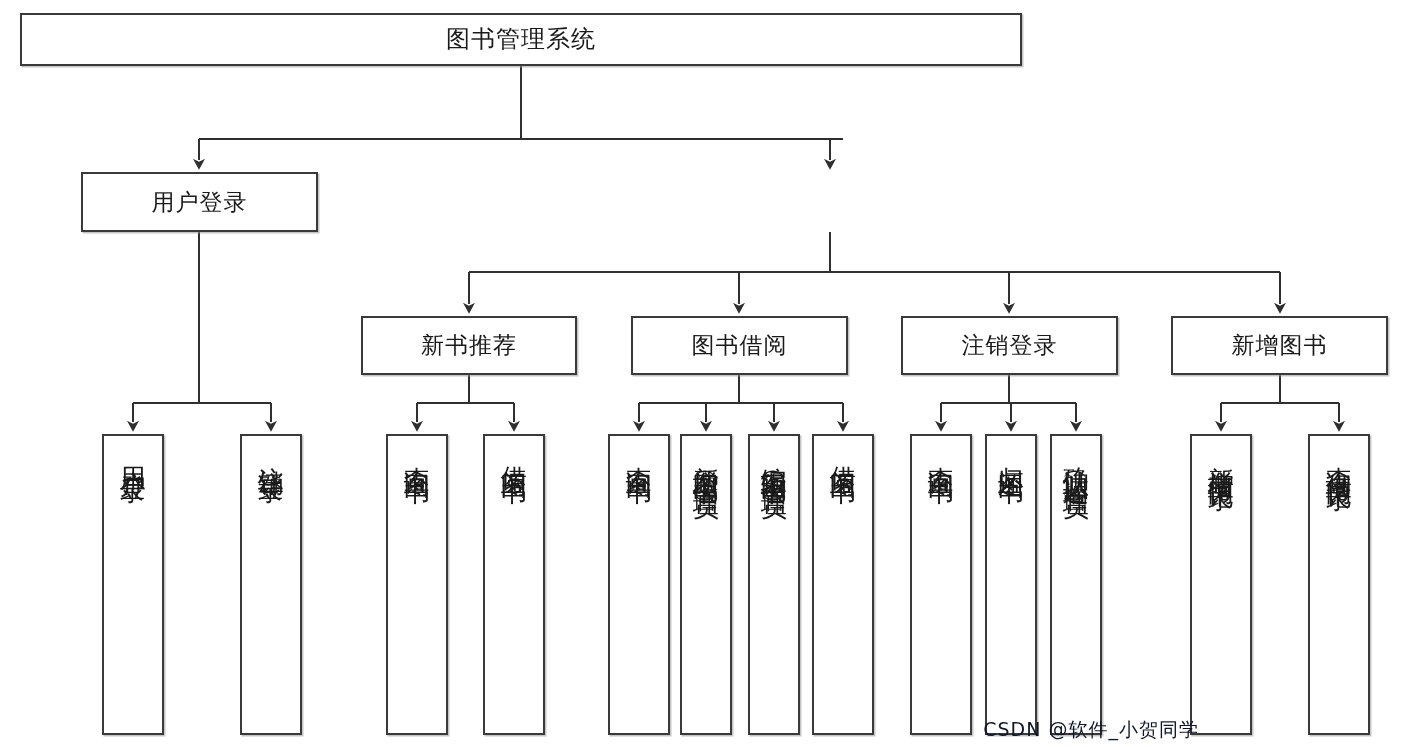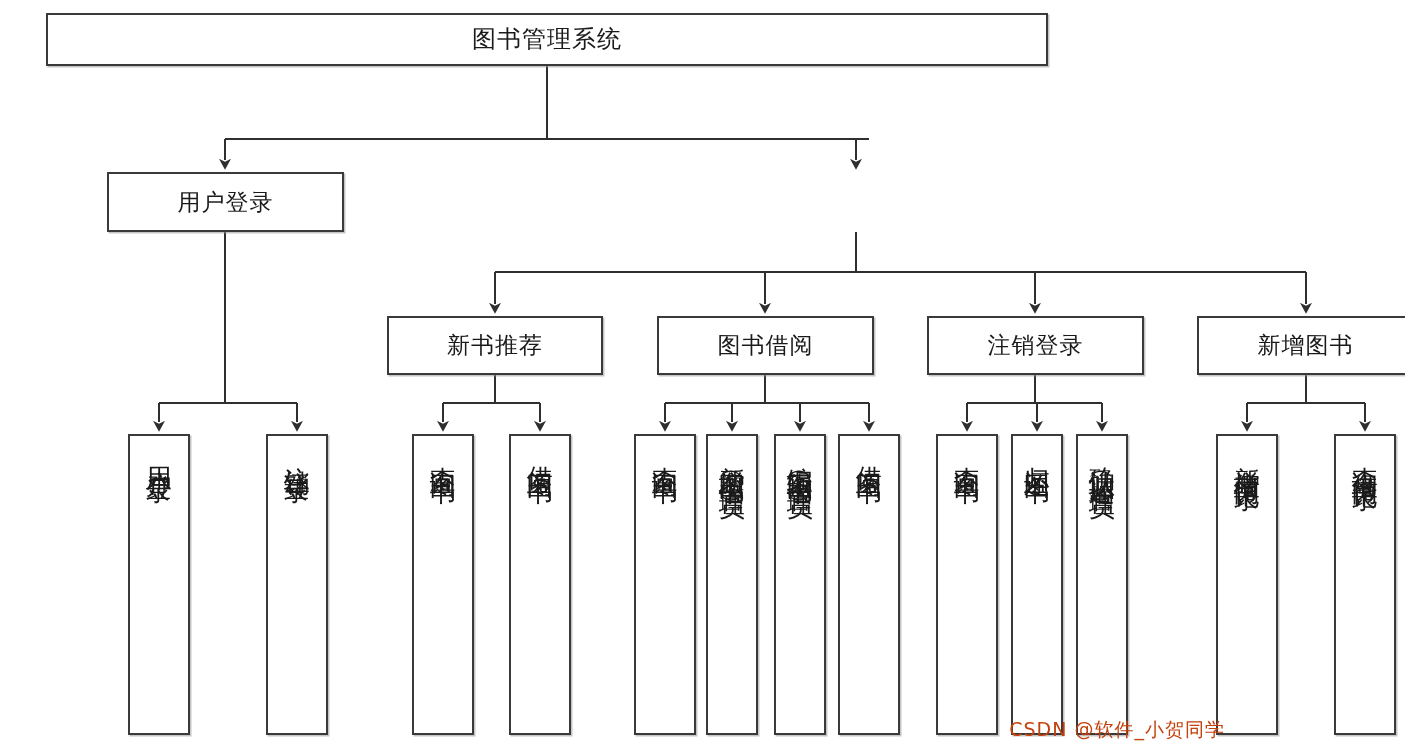--- a/index.html
+++ b/index.html
@@ -3,21 +3,21 @@
 <meta charset="utf-8">
 <style>
   html,body{margin:0;padding:0;}
   body{
     width:1405px;height:747px;
     background:#ffffff;
     font-family:"DejaVu Sans","Liberation Sans",sans-serif;
     overflow:hidden;
     position:relative;
   }
-  #stage{position:absolute;left:0;top:0;width:1205px;height:747px;margin-left:26px;}
+  #stage{position:absolute;left:0;top:0;width:1205px;height:747px;}
   svg.edges{position:absolute;left:0;top:0;width:1405px;height:747px;pointer-events:none;}
 
   .node{
     position:absolute;
     box-sizing:border-box;
     background:#ffffff;
     border:2px solid #3a3a3a;
     box-shadow:1.5px 1.5px 0 0 rgba(150,150,150,.55);
     display:flex;
     align-items:center;
@@ -43,21 +43,21 @@
     font-size:26px;
     line-height:1.18;
     letter-spacing:4px;
     white-space:nowrap;
   }
   .watermark{
     position:absolute;
     right:6px;
     bottom:4px;
     font-size:19px;
-    color:#c2410c;
+    color:#0f172a;
     letter-spacing:1px;
     white-space:nowrap;
     z-index:5;
   }
 </style>
 </head>
 <body>
 
 <div id="stage">
 

